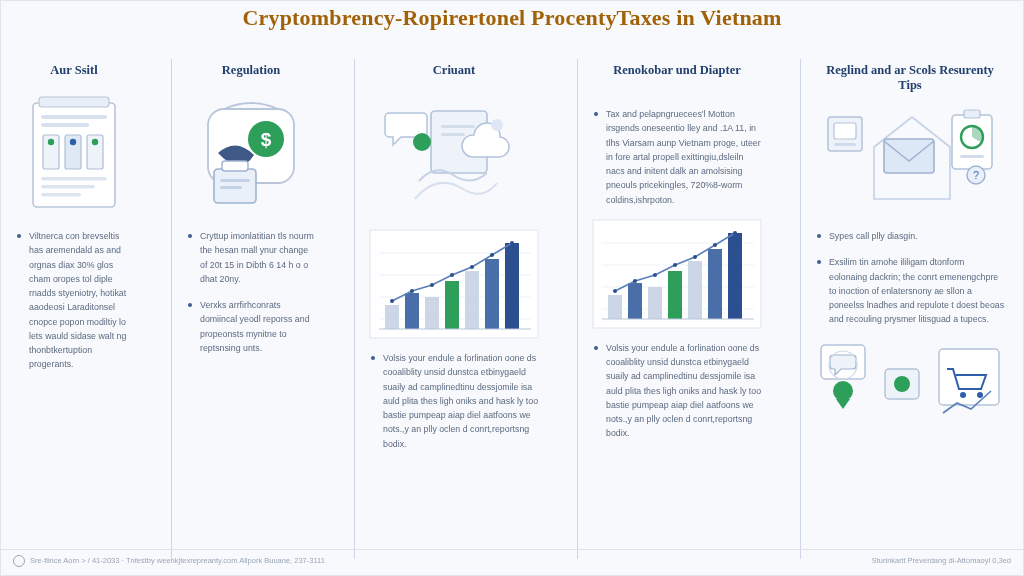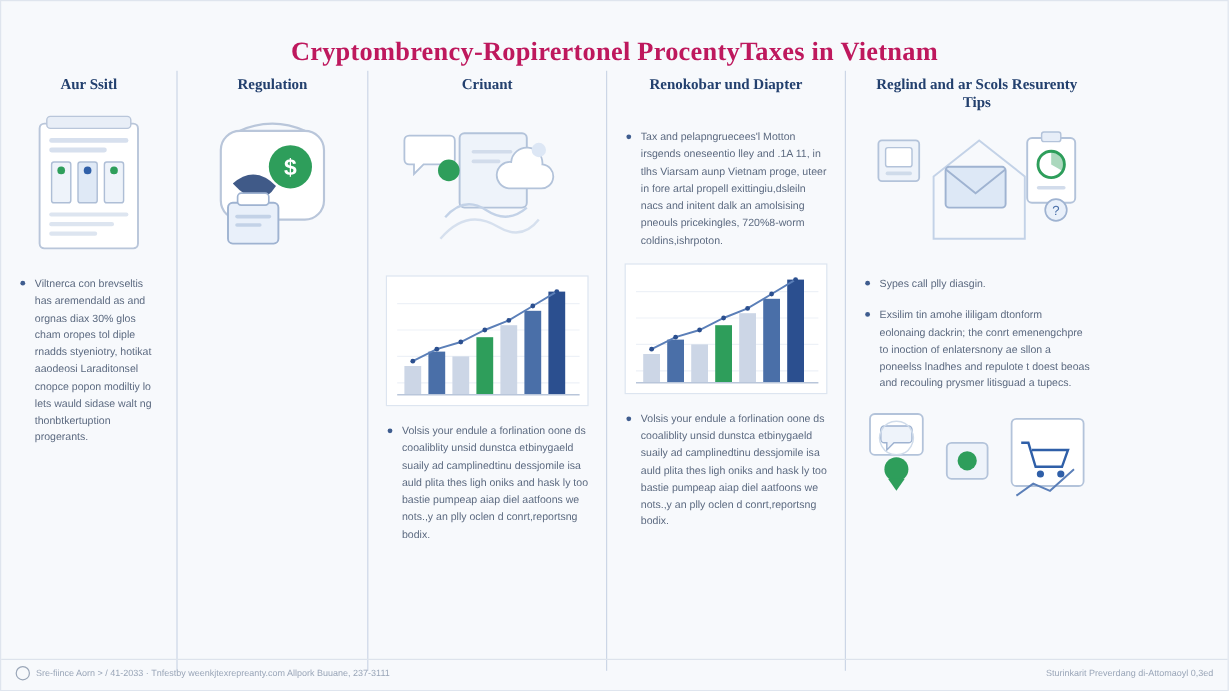--- a/index.html
+++ b/index.html
@@ -16,46 +16,47 @@
   #infographic {
     position: relative;
     width: 1024px;
     height: 576px;
     background: #f7f9fc;
     box-sizing: border-box;
     border: 1px solid #dfe5ee;
   }
   .title {
     position: absolute;
-    top: 29px;
+    top: 4px;
     left: 0;
     width: 100%;
     text-align: center;
     font-family: "Liberation Serif", serif;
     font-size: 22px;
     font-weight: bold;
-    color: #be185d;
+    color: #a16207;
     letter-spacing: 0.2px;
   }
   .columns {
     position: absolute;
     top: 58px;
     left: 0;
     width: 856px;
     height: 500px;
     display: flex;
   }
   .col {
     position: relative;
     flex: 1 1 0;
     padding: 0 14px;
     box-sizing: border-box;
   }
   .col + .col {
     border-left: 1px solid #ccd6e6;
+    margin-left: 24px;
   }
   .col-head {
     text-align: center;
     font-family: "Liberation Serif", serif;
     font-size: 12.5px;
     font-weight: bold;
     color: #23406e;
     line-height: 1.2;
     height: 30px;
     padding-top: 4px;
@@ -162,20 +163,24 @@
           <path d="M38 14 q27 -12 54 0" fill="none" stroke="#b9c6da" stroke-width="1.8"></path>
           <circle cx="80" cy="44" r="18" fill="#2e9e5b"></circle>
           <text x="80" y="51" font-family="Liberation Sans, sans-serif" font-size="19" font-weight="bold" fill="#ffffff" text-anchor="middle">$</text>
           <path d="M32 58 q18 -16 36 2 q-14 22 -36 -2 z" fill="#1f3d73" opacity="0.85"></path>
           <rect x="28" y="74" width="42" height="34" rx="4" fill="#e9f0fa" stroke="#9fb3d1" stroke-width="1.6"></rect>
           <rect x="36" y="66" width="26" height="10" rx="3" fill="#ffffff" stroke="#9fb3d1" stroke-width="1.4"></rect>
           <rect x="34" y="84" width="30" height="3" rx="1.5" fill="#c3d2e7"></rect>
           <rect x="34" y="91" width="22" height="3" rx="1.5" fill="#c3d2e7"></rect>
         </svg>
       </div>
+      <ul class="bullets">
+        <li>Cryttup imonlatitian tls nourm the hesan mall ynur change of 20t 15 in Dibth 6 14 h o o dhat 20ny.</li>
+        <li>Verxks arrfirhconrats domiincal yeodl reporss and propeonsts mynitne to reptsnsing unts.</li>
+      </ul>
     </div>
 
     <div class="col">
       <div class="col-head">Criuant</div>
       <div class="art">
         <svg width="150" height="126" viewBox="0 0 150 126">
           <rect x="52" y="16" width="56" height="62" rx="4" fill="#eef3fa" stroke="#b3c3da" stroke-width="1.6"></rect>
           <path d="M10 18 h34 a4 4 0 0 1 4 4 v16 a4 4 0 0 1 -4 4 h-22 l-8 8 v-8 h-4 a4 4 0 0 1 -4 -4 v-16 a4 4 0 0 1 4 -4 z" fill="#ffffff" stroke="#b3c3da" stroke-width="1.5"></path>
           <circle cx="43" cy="47" r="9" fill="#2e9e5b"></circle>
           <path d="M95 40 a13 13 0 0 1 26 2 a10 10 0 0 1 -2 20 h-26 a11 11 0 0 1 2 -22 z" fill="#ffffff" stroke="#b3c3da" stroke-width="1.5"></path>

